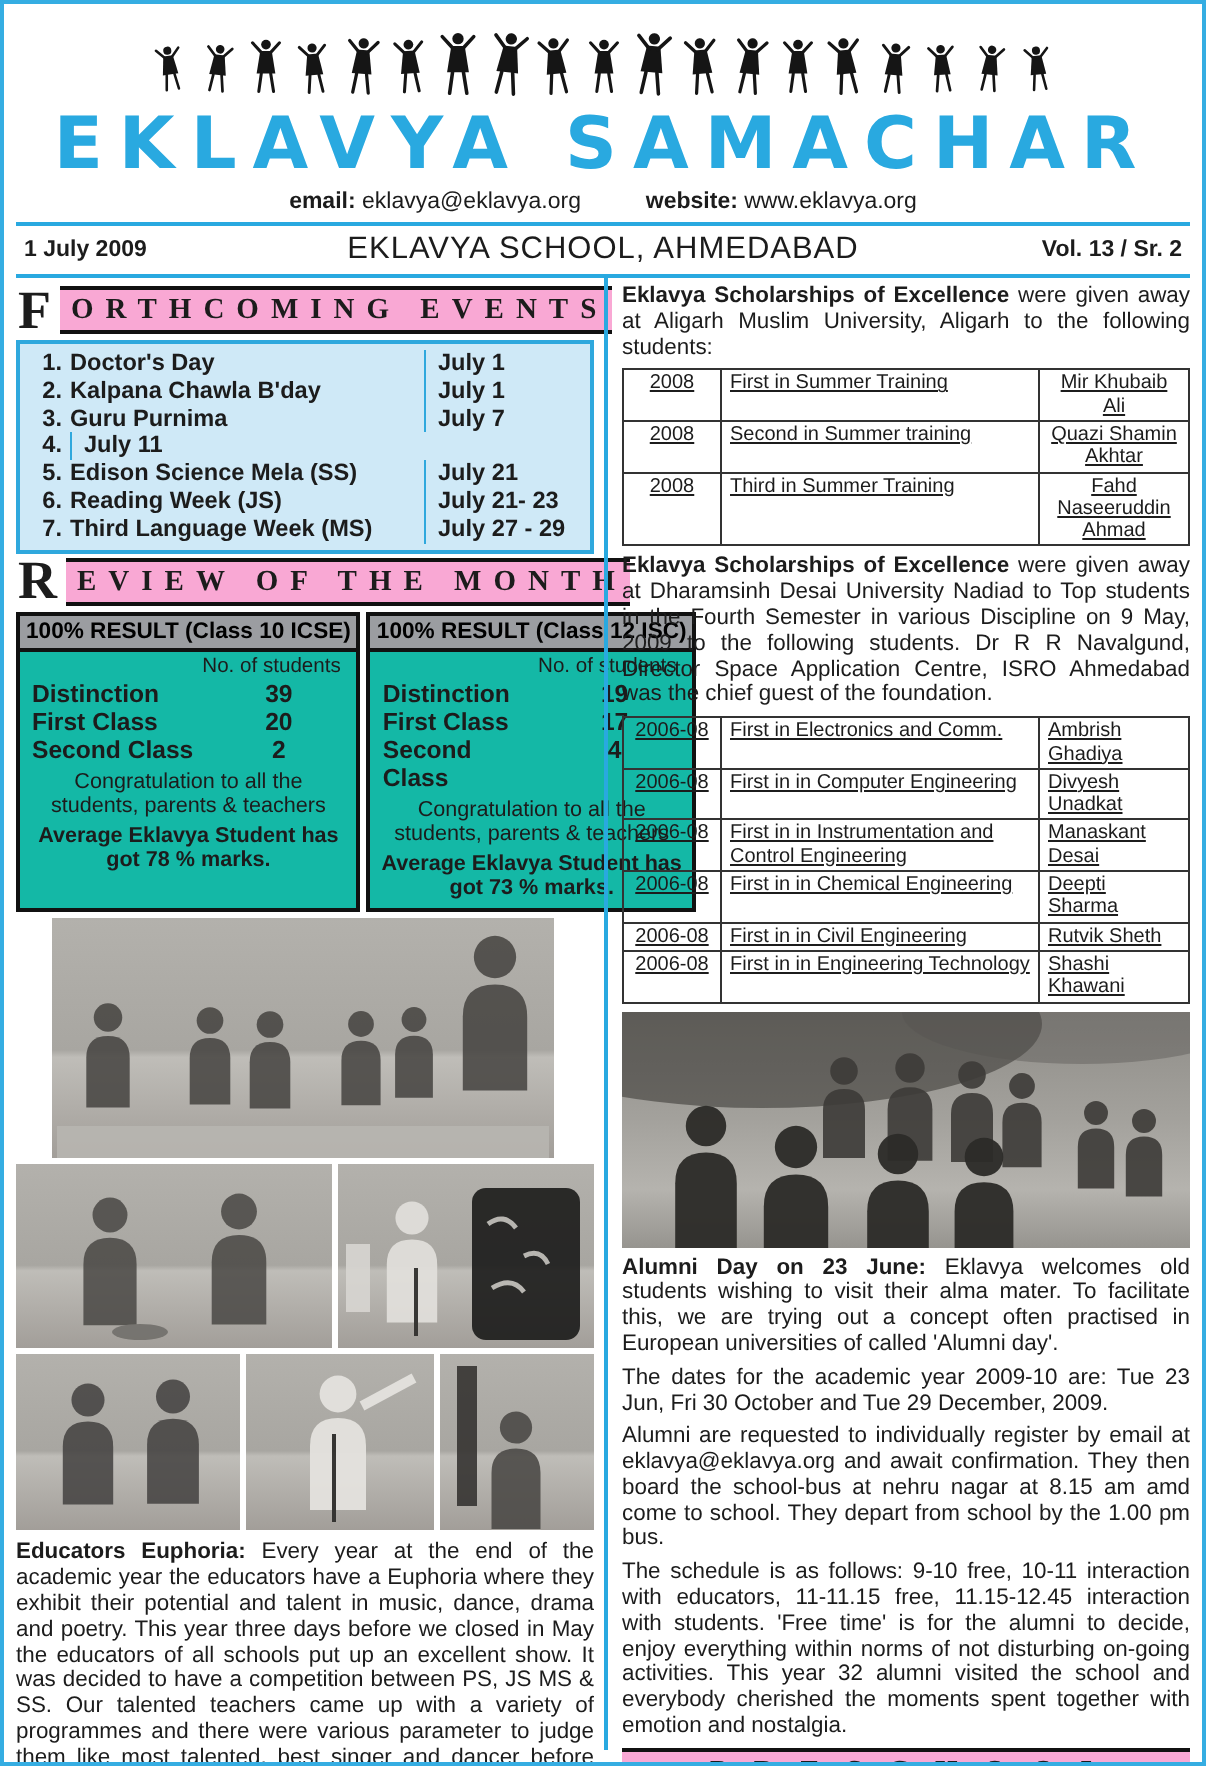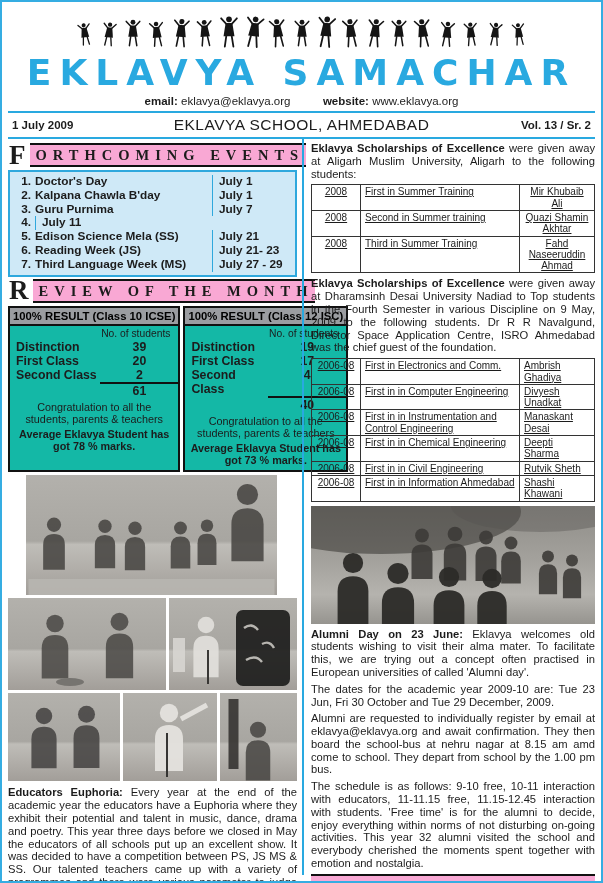--- a/index.html
+++ b/index.html
@@ -205,46 +205,38 @@
             <span class="val">39</span>
           </div>
           <div class="res-row">
             <span class="lbl">First Class</span>
             <span class="val">20</span>
           </div>
           <div class="res-row">
             <span class="lbl">Second Class</span>
             <span class="val">2</span>
           </div>
-          <div class="res-row total">
-            <span class="lbl"></span>
-            <span class="val">61</span>
-          </div>
           <div class="res-congrats">Congratulation to all the students, parents &amp; teachers</div>
           <div class="res-avg">Average Eklavya Student has got 78 % marks.</div>
         </div>
 
         <div class="res-box">
           <div class="res-head">100% RESULT (Class 12 ISC)</div>
           <div class="res-collabel">No. of students</div>
           <div class="res-row">
             <span class="lbl">Distinction</span>
             <span class="val">19</span>
           </div>
           <div class="res-row">
             <span class="lbl">First Class</span>
             <span class="val">17</span>
           </div>
           <div class="res-row">
             <span class="lbl">Second Class</span>
             <span class="val">4</span>
-          </div>
-          <div class="res-row total">
-            <span class="lbl"></span>
-            <span class="val">40</span>
           </div>
           <div class="res-congrats">Congratulation to all the students, parents &amp; teachers</div>
           <div class="res-avg">Average Eklavya Student has got 73 % marks.</div>
         </div>
       </div>
 
       <div class="photo photo-main">
         <svg width="100%" height="100%" viewBox="0 0 246 120" fill="#454340" opacity="0.85">
           <use href="#psil" transform="translate(10,42) scale(1.55)"></use>
           <use href="#psil" transform="translate(62,44) scale(1.45)"></use>
@@ -352,21 +344,21 @@
           <td class="t-award">First in in Chemical Engineering</td>
           <td class="t-name">Deepti Sharma</td>
         </tr>
         <tr>
           <td class="t-year">2006-08</td>
           <td class="t-award">First in in Civil Engineering</td>
           <td class="t-name">Rutvik Sheth</td>
         </tr>
         <tr>
           <td class="t-year">2006-08</td>
-          <td class="t-award">First in in Information Ahmedabad</td>
+          <td class="t-award">First in in Engineering Technology</td>
           <td class="t-name">Shashi Khawani</td>
         </tr>
       </tbody>
         </table>
 
       <div class="photo alumni-photo">
         <svg width="100%" height="100%" viewBox="0 0 284 118">
           <ellipse cx="70" cy="6" rx="140" ry="42" fill="#34332f" opacity="0.55"></ellipse>
           <ellipse cx="230" cy="0" rx="90" ry="26" fill="#55534f" opacity="0.4"></ellipse>
           <g fill="#3d3b38" opacity="0.9">

